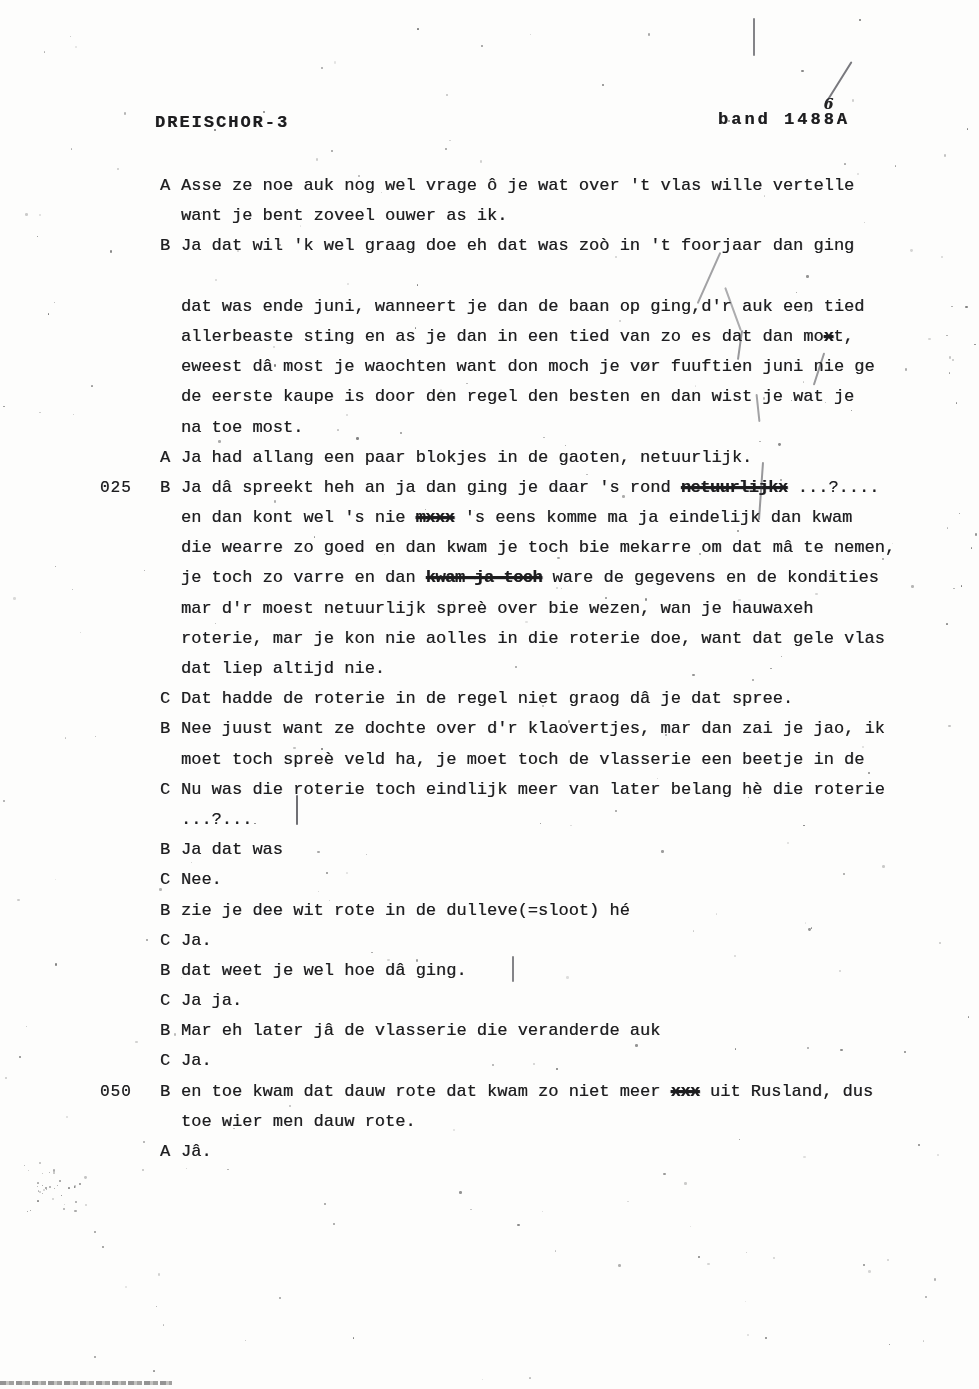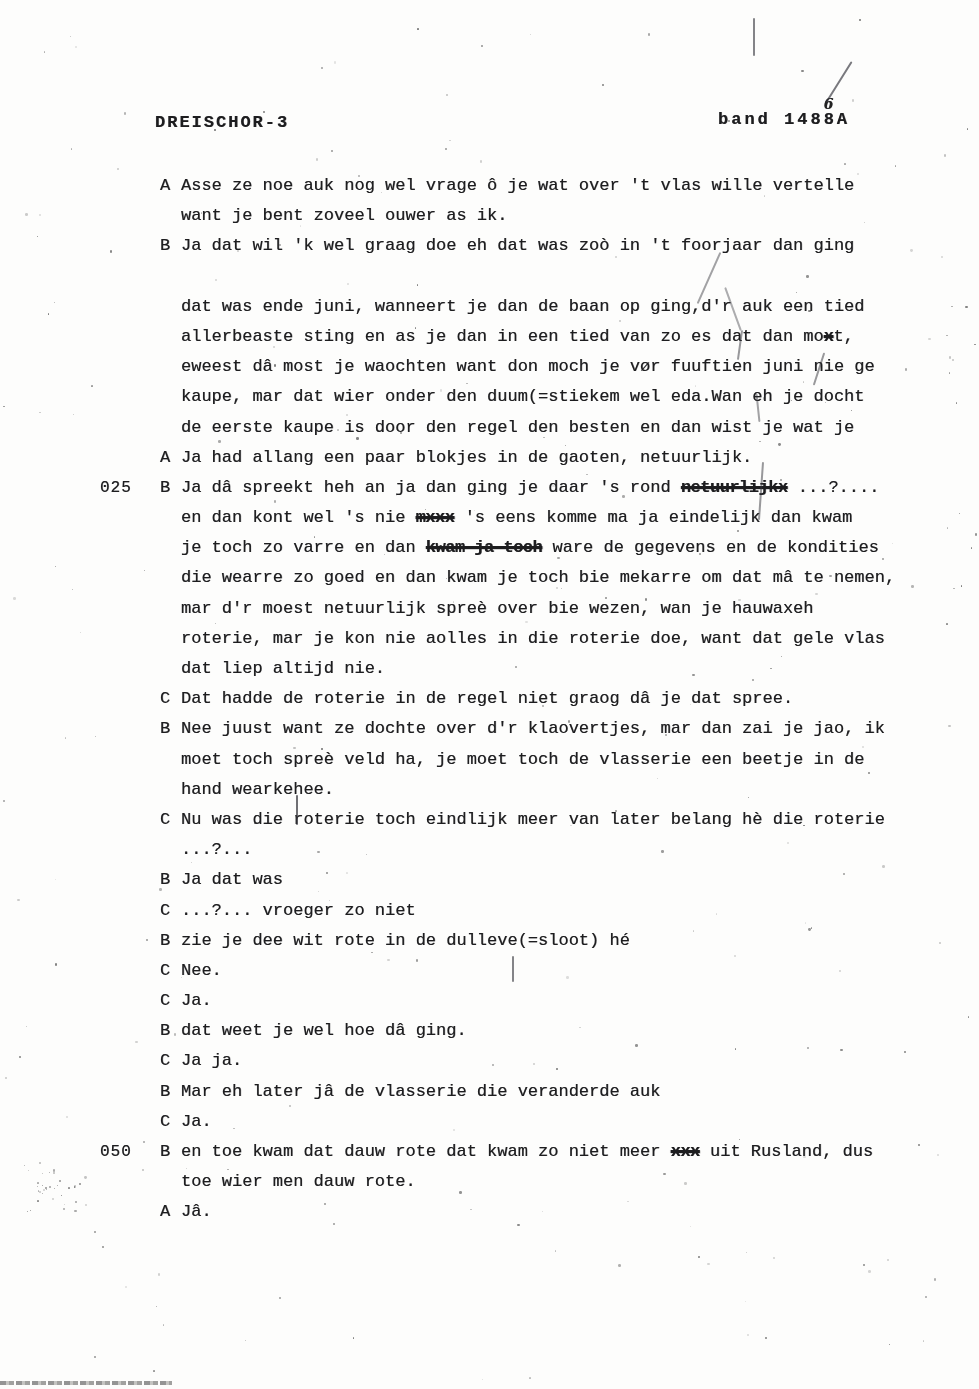--- a/index.html
+++ b/index.html
@@ -64,40 +64,38 @@
   <div class="band-label ink"><span>band 148</span><span class="octx"><span>8</span><span class="corr">6</span></span><span>A</span></div>
 
   <div id="transcript" class="ink">
       <div class="line"><span class="speaker">A</span><span><span>Asse ze noe auk nog wel vrage ô je wat over 't vlas wille vertelle</span></span></div>
       <div class="line"><span class="speaker"> </span><span><span>want je bent zoveel ouwer as ik.</span></span></div>
       <div class="line"><span class="speaker">B</span><span><span>Ja dat wil 'k wel graag doe eh dat was zoò in 't foorjaar dan ging</span></span></div>
       <div class="line"><span class="speaker"> </span></div>
       <div class="line"><span class="speaker"> </span><span><span>dat was ende juni, wanneert je dan de baan op ging,d'r auk een tied</span></span></div>
       <div class="line"><span class="speaker"> </span><span><span>allerbeaste sting en as je dan in een tied van zo es dat dan mo</span><span class="strike">x</span><span>t,</span></span></div>
       <div class="line"><span class="speaker"> </span><span><span>eweest dâ most je waochten want don moch je vør fuuftien juni nie ge</span></span></div>
-      <div class="line"><span class="speaker"> </span><span><span>kaupe, mar dat wier onder den duum(=stiekem wel eda.Wan eh je docht</span></span></div>
       <div class="line"><span class="speaker"> </span><span><span>de eerste kaupe is door den regel den besten en dan wist je wat je</span></span></div>
+      <div class="line"><span class="speaker"> </span><span><span>na toe most.</span></span></div>
       <div class="line"><span class="speaker">A</span><span><span>Ja had allang een paar blokjes in de gaoten, netuurlijk.</span></span></div>
       <div class="line"><span class="marginlbl">025</span><span class="speaker">B</span><span><span>Ja dâ spreekt heh an ja dan ging je daar 's rond </span><span class="strike">netuurlijkx</span><span> ...?....</span></span></div>
       <div class="line"><span class="speaker"> </span><span><span>en dan kont wel 's nie </span><span class="strike">mxxx</span><span> 's eens komme ma ja eindelijk dan kwam</span></span></div>
+      <div class="line"><span class="speaker"> </span><span><span>die wearre zo goed en dan kwam je toch bie mekarre om dat mâ te nemen,</span></span></div>
       <div class="line"><span class="speaker"> </span><span><span>je toch zo varre en dan </span><span class="strike">kwam ja toch</span><span> ware de gegevens en de kondities</span></span></div>
-      <div class="line"><span class="speaker"> </span><span><span>die wearre zo goed en dan kwam je toch bie mekarre om dat mâ te nemen,</span></span></div>
       <div class="line"><span class="speaker"> </span><span><span>mar d'r moest netuurlijk spreè over bie wezen, wan je hauwaxeh</span></span></div>
       <div class="line"><span class="speaker"> </span><span><span>roterie, mar je kon nie aolles in die roterie doe, want dat gele vlas</span></span></div>
       <div class="line"><span class="speaker"> </span><span><span>dat liep altijd nie.</span></span></div>
       <div class="line"><span class="speaker">C</span><span><span>Dat hadde de roterie in de regel niet graog dâ je dat spree.</span></span></div>
       <div class="line"><span class="speaker">B</span><span><span>Nee juust want ze dochte over d'r klaovertjes, mar dan zai je jao, ik</span></span></div>
       <div class="line"><span class="speaker"> </span><span><span>moet toch spreè veld ha, je moet toch de vlasserie een beetje in de</span></span></div>
-      <div class="line"><span class="speaker"> </span><span><span>hand wearkehee.</span></span></div>
       <div class="line"><span class="speaker">C</span><span><span>Nu was die roterie toch eindlijk meer van later belang hè die roterie</span></span></div>
       <div class="line"><span class="speaker"> </span><span><span>...?...</span></span></div>
       <div class="line"><span class="speaker">B</span><span><span>Ja dat was</span></span></div>
-      <div class="line"><span class="speaker">C</span><span><span>...?... vroeger zo niet</span></span></div>
+      <div class="line"><span class="speaker">C</span><span><span>Nee.</span></span></div>
       <div class="line"><span class="speaker">B</span><span><span>zie je dee wit rote in de dulleve(=sloot) hé</span></span></div>
-      <div class="line"><span class="speaker">C</span><span><span>Nee.</span></span></div>
       <div class="line"><span class="speaker">C</span><span><span>Ja.</span></span></div>
       <div class="line"><span class="speaker">B</span><span><span>dat weet je wel hoe dâ ging.</span></span></div>
       <div class="line"><span class="speaker">C</span><span><span>Ja ja.</span></span></div>
       <div class="line"><span class="speaker">B</span><span><span>Mar eh later jâ de vlasserie die veranderde auk</span></span></div>
       <div class="line"><span class="speaker">C</span><span><span>Ja.</span></span></div>
       <div class="line"><span class="marginlbl">050</span><span class="speaker">B</span><span><span>en toe kwam dat dauw rote dat kwam zo niet meer </span><span class="strike">xxx</span><span> uit Rusland, dus</span></span></div>
       <div class="line"><span class="speaker"> </span><span><span>toe wier men dauw rote.</span></span></div>
       <div class="line"><span class="speaker">A</span><span><span>Jâ.</span></span></div>
     </div>
 

